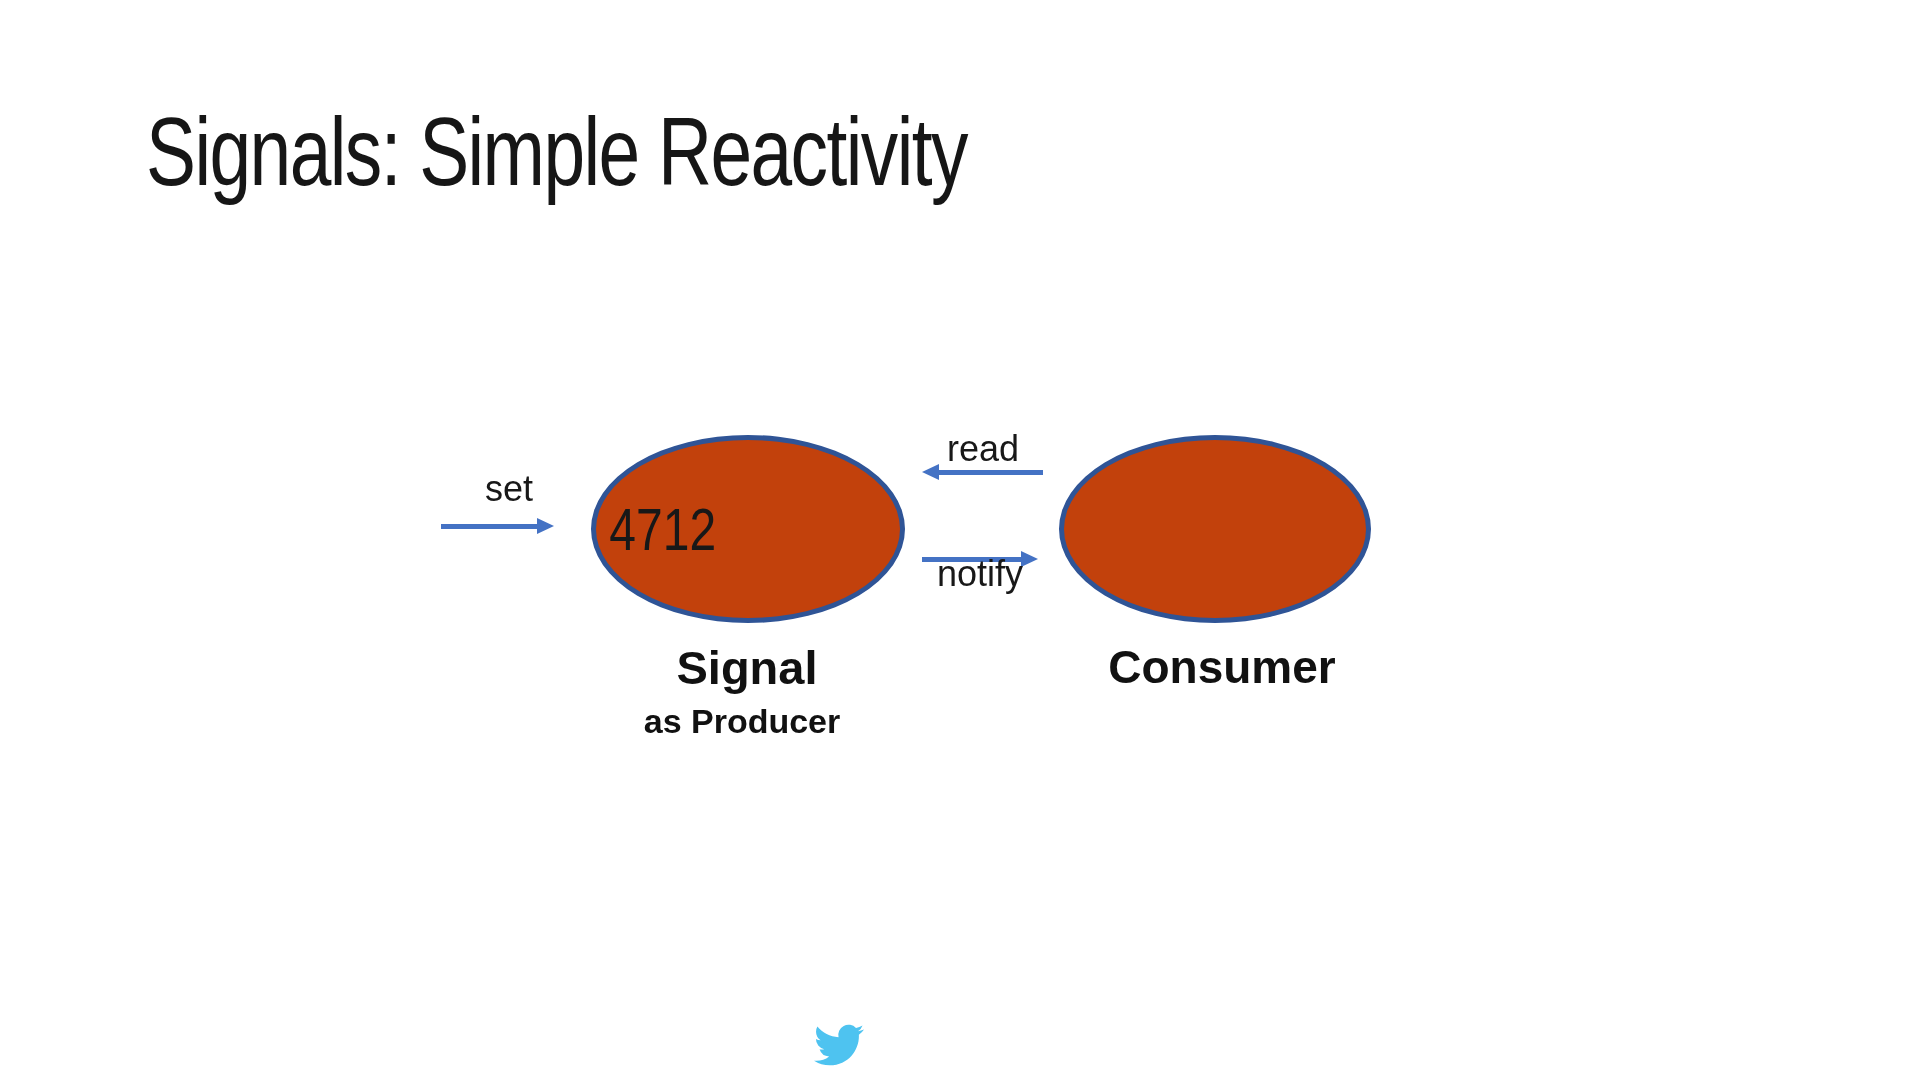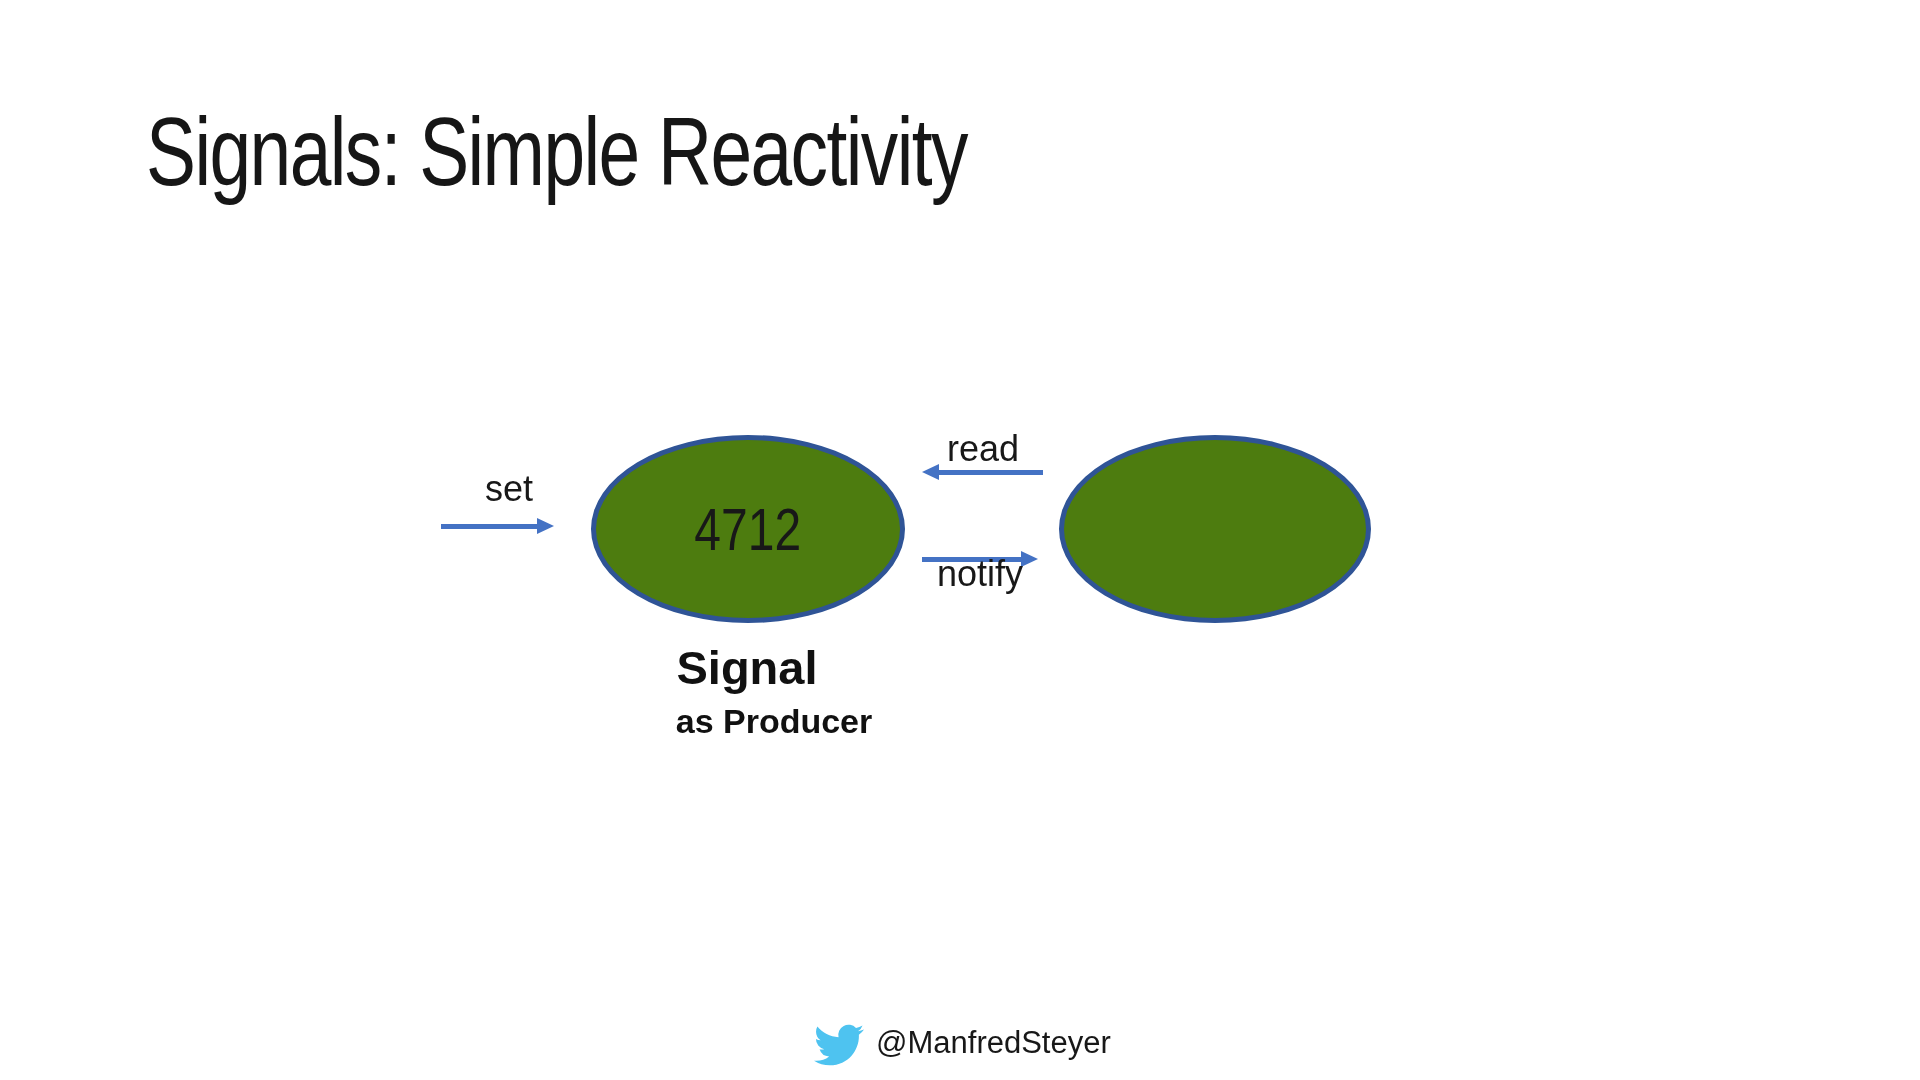--- a/index.html
+++ b/index.html
@@ -13,42 +13,42 @@
   .title {
     position:absolute; left:146px; top:96px;
     font-size:96px; font-weight:400; line-height:1.05;
     white-space:nowrap; letter-spacing:-2px;
     transform:scaleX(0.78); transform-origin:left top;
     color:var(--text,#161616);
   }
   .ellipse {
     position:absolute; box-sizing:border-box;
     border:5px solid var(--ellipse-stroke,#2F5496);
-    border-radius:50%; background:#4d7c0f;
-    display:flex; align-items:center; justify-content:center;
+    border-radius:50%; background:#c2410c;
+    display:flex; align-items:center; justify-content:flex-start;
   }
   #signal-ellipse   { left:591px;  top:429px; width:314px; height:188px; }
   #consumer-ellipse { left:1059px; top:429px; width:312px; height:188px; }
   .signal-value {
     font-size:60px; color:#181818; white-space:nowrap;
     transform:scaleX(0.8);
   }
   .edge-label {
     position:absolute; transform:translateX(-50%);
     font-size:36px; white-space:nowrap; color:#181818;
   }
   #set-label    { left:509px; top:462px; }
   #read-label   { left:983px; top:422px; }
   #notify-label { left:980px; top:547px; }
   .node-label {
     position:absolute; transform:translateX(-50%);
     font-weight:bold; white-space:nowrap; color:#111;
   }
   #signal-label    { left:747px;  top:634px; font-size:47px; }
-  #signal-sublabel { left:774px;  top:696px; font-size:34px; }
+  #signal-sublabel { left:742px;  top:696px; font-size:34px; }
   #consumer-label  { left:1222px; top:634px; font-size:46px; }
   .arrow { position:absolute; display:flex; align-items:center; height:16px; }
   #set-arrow    { left:441px; top:512px; width:113px; }
   #read-arrow   { left:922px; top:458px; width:121px; }
   #notify-arrow { left:922px; top:545px; width:116px; }
   .shaft { flex:1; height:5px; background:var(--arrow,#4472C4); }
   .head-right {
     width:0; height:0;
     border-top:8px solid transparent; border-bottom:8px solid transparent;
     border-left:17px solid var(--arrow,#4472C4);
@@ -92,21 +92,21 @@
     <div class="shaft"></div>
   </div>
 
   <div class="arrow" id="notify-arrow">
     <div class="shaft"></div>
     <div class="head-right"></div>
   </div>
   <div class="edge-label" id="notify-label">notify</div>
 
   <div class="ellipse" id="consumer-ellipse"></div>
+  <div class="node-label" id="consumer-label">Consumer</div>
 
   <div class="bird">
     <svg viewBox="0 0 24 24" aria-hidden="true">
       <path d="M23.953 4.57a10 10 0 01-2.825.775 4.958 4.958 0 002.163-2.723c-.951.555-2.005.959-3.127 1.184a4.92 4.92 0 00-8.384 4.482C7.69 8.095 4.067 6.13 1.64 3.162a4.822 4.822 0 00-.666 2.475c0 1.71.87 3.213 2.188 4.096a4.904 4.904 0 01-2.228-.616v.06a4.923 4.923 0 003.946 4.827 4.996 4.996 0 01-2.212.085 4.936 4.936 0 004.604 3.417 9.867 9.867 0 01-6.102 2.105c-.39 0-.779-.023-1.17-.067a13.995 13.995 0 007.557 2.209c9.053 0 13.998-7.496 13.998-13.985 0-.21 0-.42-.015-.63A9.935 9.935 0 0024 4.59z"></path>
     </svg>
   </div>
-  <div class="handle">@ManfredSteyer</div>
 
 </div>
 
 </body></html>

